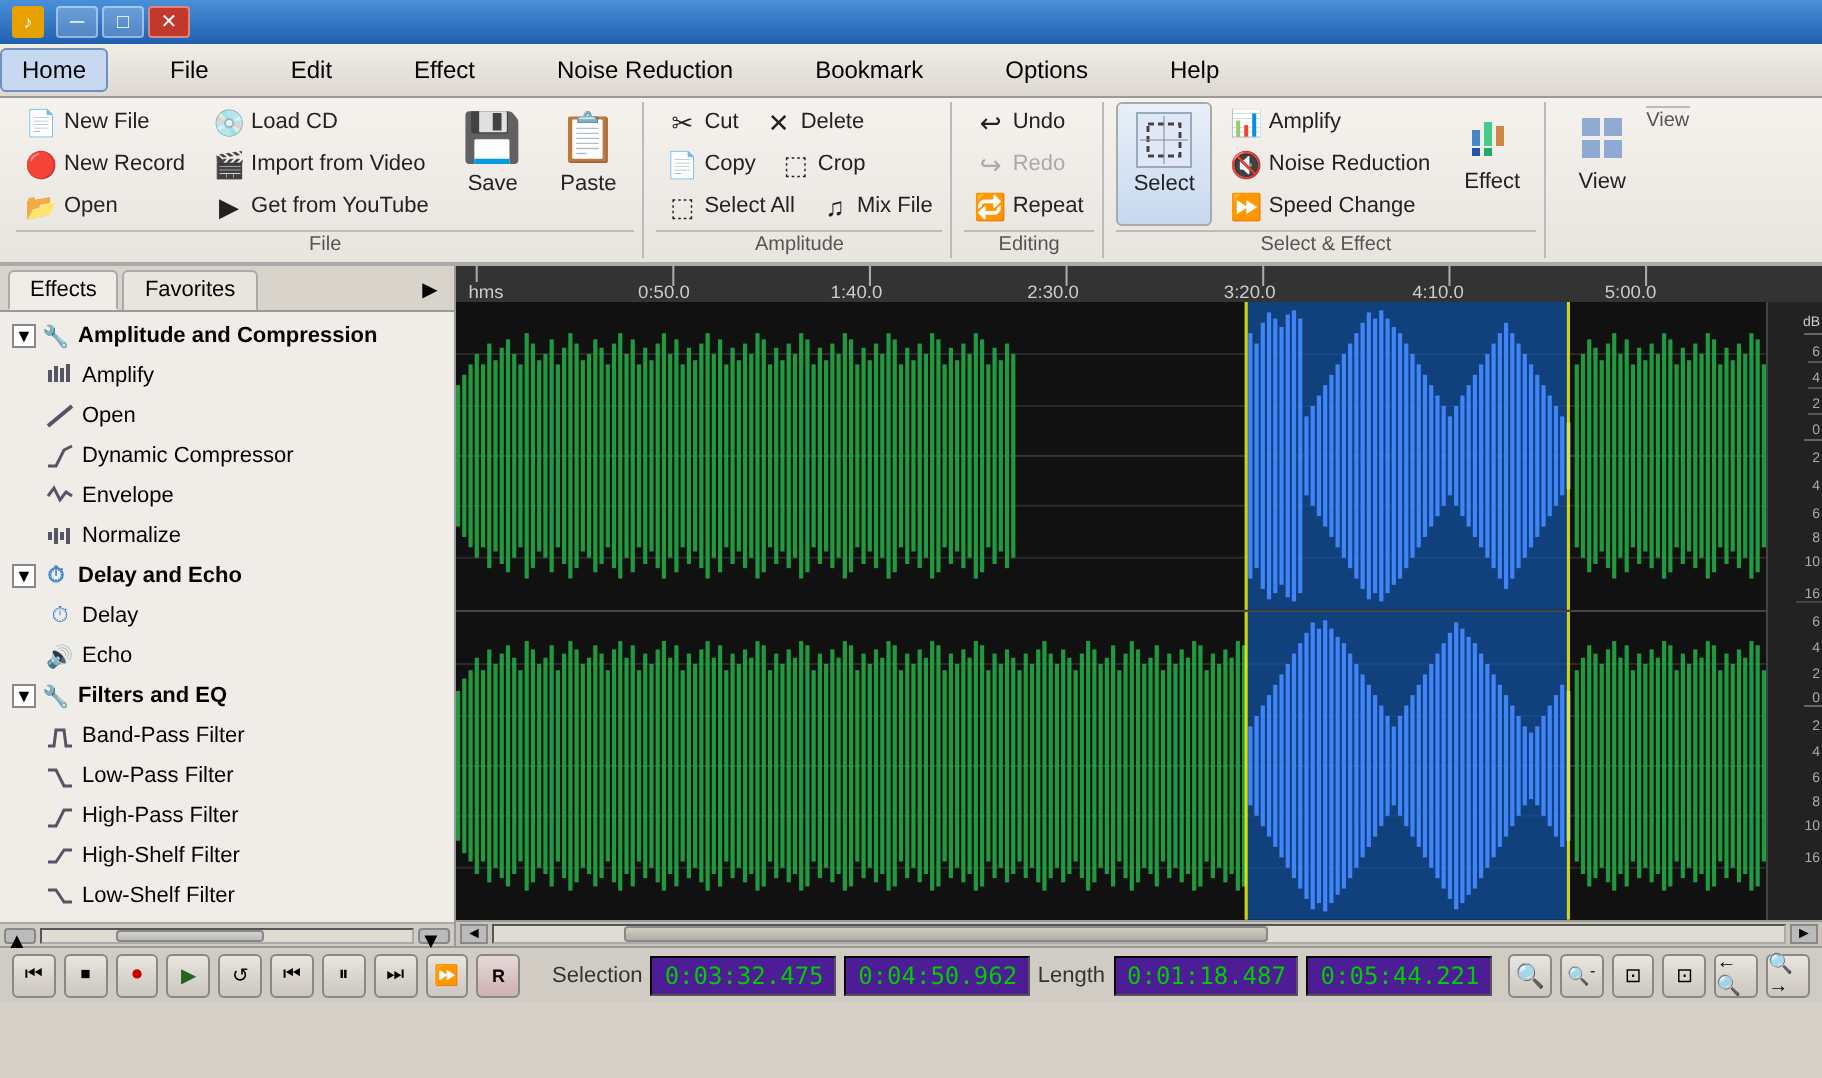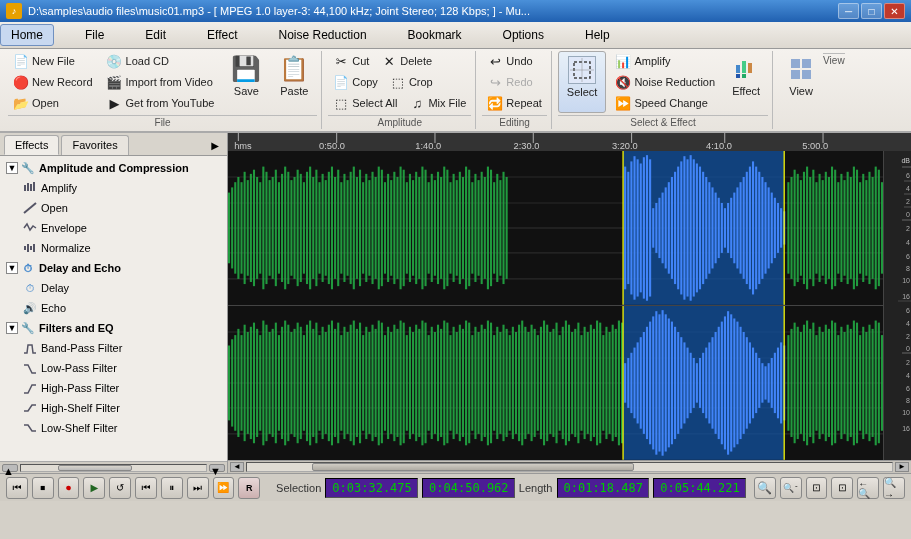--- a/index.html
+++ b/index.html
@@ -169,21 +169,20 @@
     .panel-tabs-row { display: flex; align-items: center; justify-content: space-between; background: #d8d4cc; border-bottom: 1px solid #999; padding: 2px 4px 0; }
     .panel-tabs-left { display: flex; }
   </style>
 </head>
 <body>
 
 <div class="title-bar">
   <div class="title-bar-icon">
     <span>♪</span>
   </div>
-  <span class="title-bar-text">D:\samples\audio files\music01.mp3 - [ MPEG 1.0 layer-3: 44,100 kHz; Joint Stereo; 128 Kbps;  ] - Mu...</span>
   <div class="title-bar-buttons">
     <div class="title-btn">─</div>
     <div class="title-btn">□</div>
     <div class="title-btn close">✕</div>
   </div>
 </div>
 
 <div class="menu-bar">
   <div class="menu-item active">Home</div>
   <div class="menu-item">File</div>
@@ -386,20 +385,29 @@
         <span>Amplify</span>
       </div>
       <div class="tree-item">
         <span class="indent"></span>
         <span class="tree-item-icon">
           <svg width="14" height="14" viewBox="0 0 14 14">
               <polyline points="1,12 13,2" fill="none" stroke="#556" stroke-width="2"></polyline>
             </svg>
         </span>
         <span>Open</span>
+      </div>
+      <div class="tree-item">
+        <span class="indent"></span>
+        <span class="tree-item-icon">
+          <svg width="14" height="14" viewBox="0 0 14 14">
+              <polyline points="1,12 5,12 9,4 13,2" fill="none" stroke="#556" stroke-width="1.5"></polyline>
+            </svg>
+        </span>
+        <span>Dynamic Compressor</span>
       </div>
       <div class="tree-item">
         <span class="indent"></span>
         <span class="tree-item-icon">
           <svg width="14" height="14" viewBox="0 0 14 14">
               <polyline points="1,7 4,3 7,9 10,5 13,7" fill="none" stroke="#556" stroke-width="1.5"></polyline>
             </svg>
         </span>
         <span>Envelope</span>
       </div>

